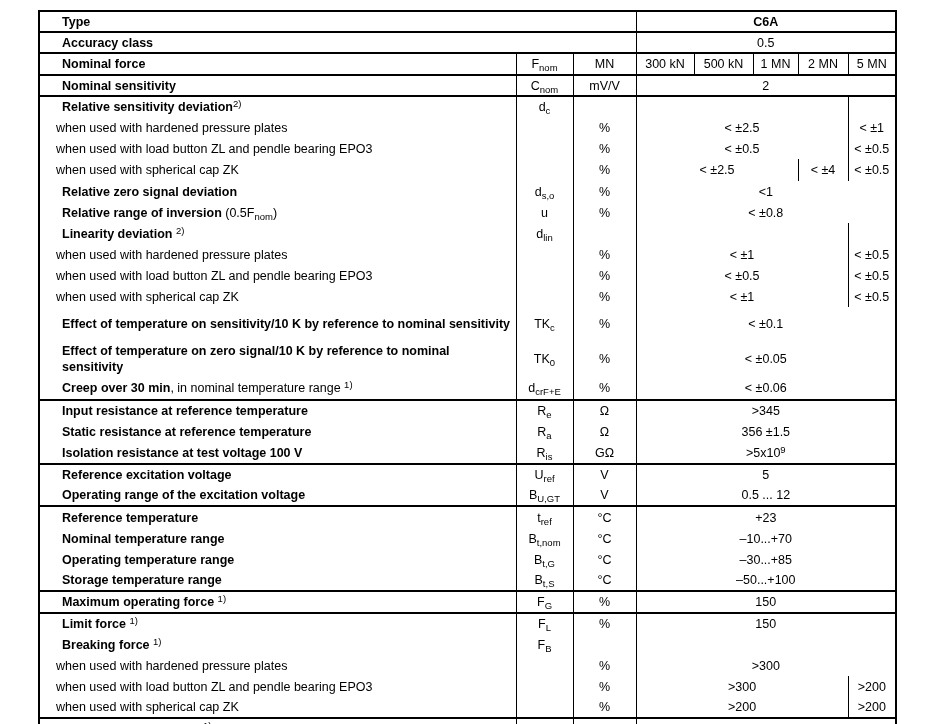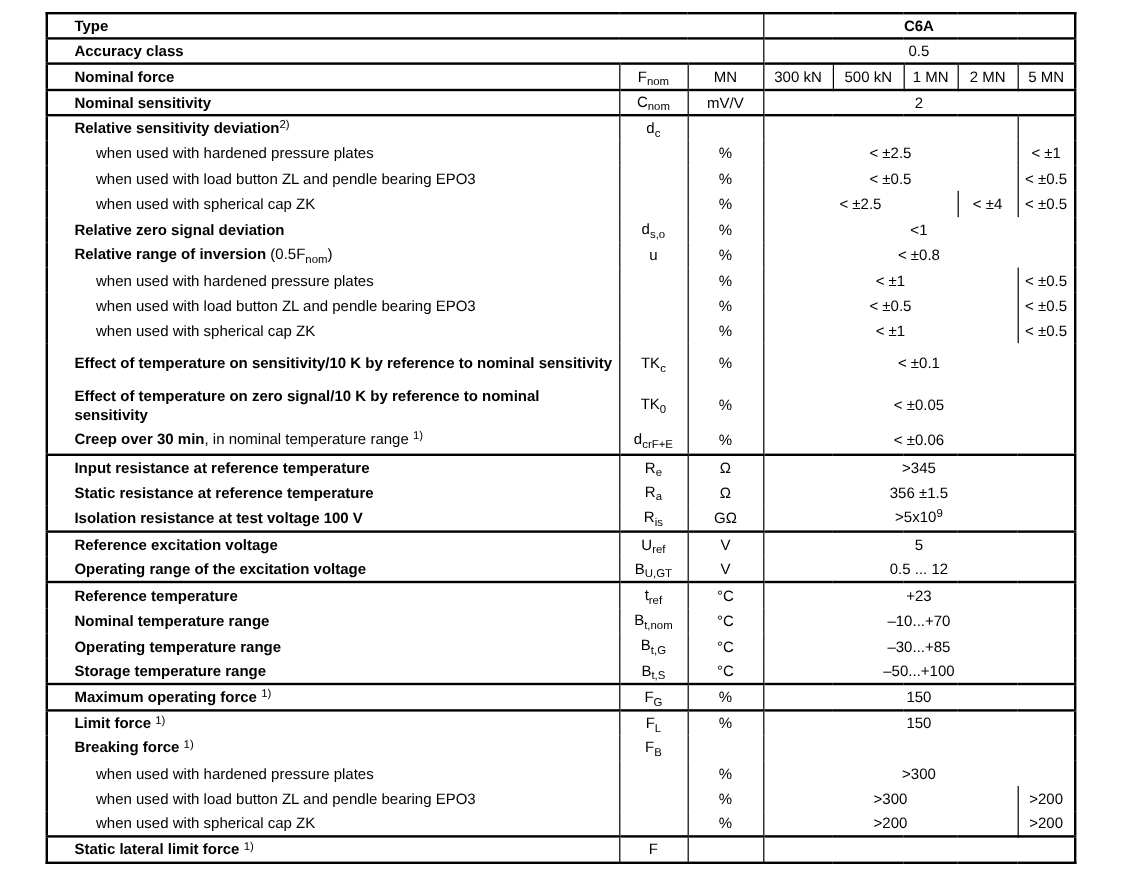--- a/index.html
+++ b/index.html
@@ -14,21 +14,21 @@
     width:857px; table-layout:fixed;
     border-collapse:collapse;
     border:2px solid #000;
   }
   td {
     padding:0; font-size:12.5px; line-height:1.28;
     vertical-align:middle; color:#000;
     overflow:hidden;
   }
   td.param { text-align:left; padding:1px 4px 1px 22px; }
-  td.param.ind { padding-left:40px; }
+  td.param.ind { padding-left:16px; }
   td.sym, td.unit, td.val {
     border-left:1px solid #000;
     text-align:center; white-space:nowrap;
   }
   tr.hline td { border-top:2px solid #000; }
   .b { font-weight:bold; }
   .sb { font-size:9.5px; position:relative; top:3px; }
   .sp { font-size:9.5px; position:relative; top:-4px; }
 </style>
 </head>
@@ -105,20 +105,27 @@
         <td class="unit">%</td>
         <td class="val" colspan="5"><span>&lt;1</span></td>
       </tr>
       <tr style="height: 21px;">
         <td class="param" colspan="1"><span class="b">Relative range of inversion</span><span> (0.5F</span><span class="sb">nom</span><span>)</span></td>
         <td class="sym"><span>u</span></td>
         <td class="unit">%</td>
         <td class="val" colspan="5"><span>&lt; ±0.8</span></td>
       </tr>
       <tr style="height: 21px;">
+        <td class="param" colspan="1"><span class="b">Linearity deviation</span><span> </span><span class="sp">2)</span></td>
+        <td class="sym"><span>d</span><span class="sb">lin</span></td>
+        <td class="unit"></td>
+        <td class="val" colspan="4"><span></span></td>
+        <td class="val" colspan="1"><span></span></td>
+      </tr>
+      <tr style="height: 21px;">
         <td class="param ind" colspan="1"><span>when used with hardened pressure plates</span></td>
         <td class="sym"></td>
         <td class="unit">%</td>
         <td class="val" colspan="4"><span>&lt; ±1</span></td>
         <td class="val" colspan="1"><span>&lt; ±0.5</span></td>
       </tr>
       <tr style="height: 21px;">
         <td class="param ind" colspan="1"><span>when used with load button ZL and pendle bearing EPO3</span></td>
         <td class="sym"></td>
         <td class="unit">%</td>

